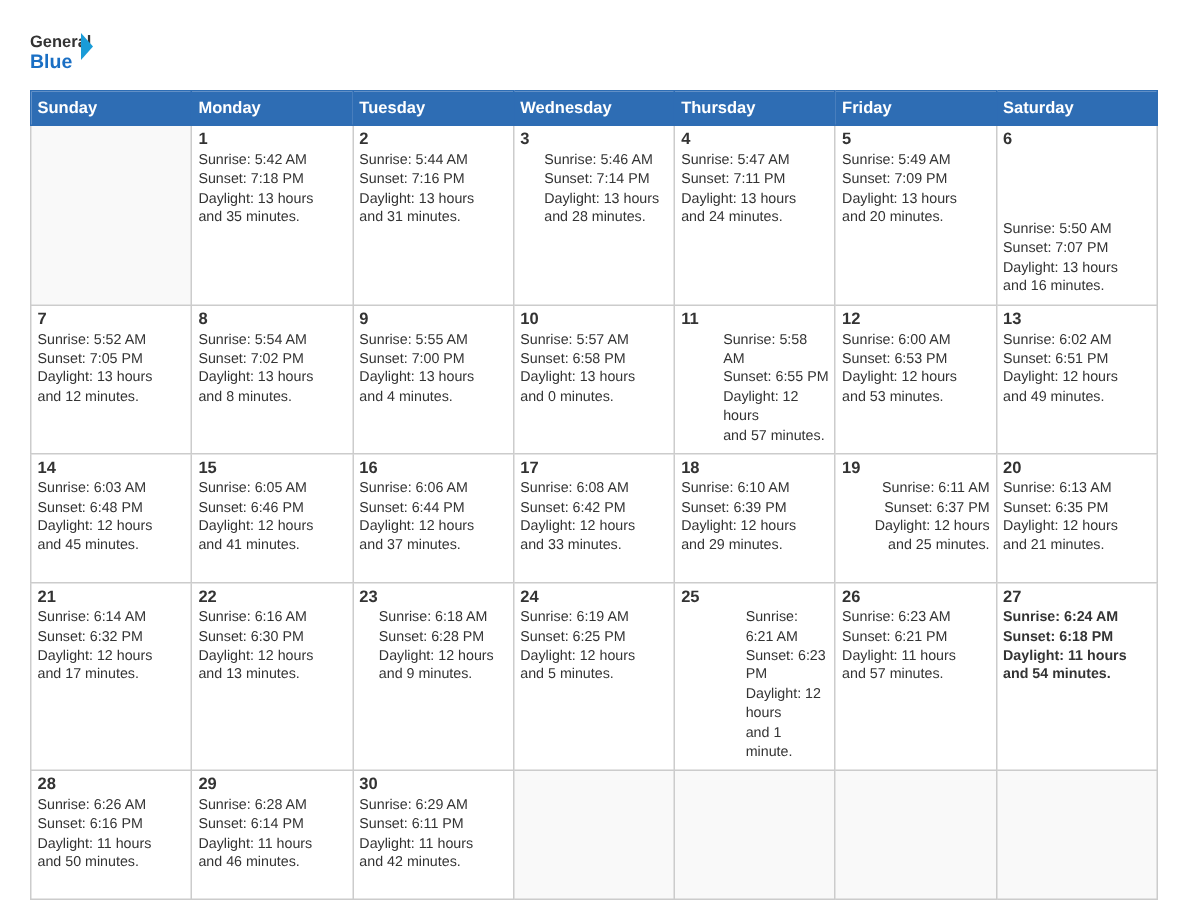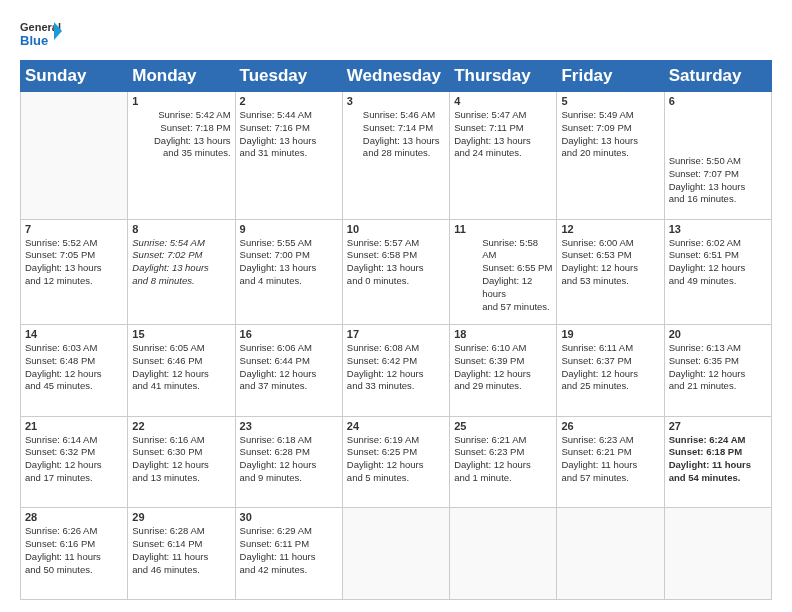--- a/index.html
+++ b/index.html
@@ -44,21 +44,21 @@
     .calendar {
       flex: 1;
       border: 1px solid #ccc;
       border-collapse: collapse;
       width: 100%;
       table-layout: fixed;
     }
     .calendar th {
       background-color: #2e6db4;
       color: #fff;
-      font-size: 17px;
+      font-size: 11px;
       font-weight: bold;
       padding: 5px 4px;
       text-align: left;
       border: 1px solid #2e6db4;
     }
     .calendar td {
       border: 1px solid #ccc;
       vertical-align: top;
       padding: 3px 4px;
       font-size: 10px;
@@ -108,21 +108,21 @@
           <th>Thursday</th>
           <th>Friday</th>
           <th>Saturday</th>
         </tr>
     </thead>
     <tbody id="calendar-body">
     <tr>
           <td class="empty-cell"></td>
           <td>
             <div class="day-num">1</div>
-            <div class="day-info" style="white-space: pre-line; text-align: right;">Sunrise: 5:42 AM
+            <div class="day-info" style="white-space: pre-line;">Sunrise: 5:42 AM
 Sunset: 7:18 PM
 Daylight: 13 hours
 and 35 minutes.</div>
           </td>
           <td>
             <div class="day-num">2</div>
             <div class="day-info" style="white-space: pre-line;">Sunrise: 5:44 AM
 Sunset: 7:16 PM
 Daylight: 13 hours
 and 31 minutes.</div>
@@ -159,21 +159,21 @@
         <tr>
           <td>
             <div class="day-num">7</div>
             <div class="day-info" style="white-space: pre-line;">Sunrise: 5:52 AM
 Sunset: 7:05 PM
 Daylight: 13 hours
 and 12 minutes.</div>
           </td>
           <td>
             <div class="day-num">8</div>
-            <div class="day-info" style="white-space: pre-line; font-style: italic;">Sunrise: 5:54 AM
+            <div class="day-info" style="white-space: pre-line;">Sunrise: 5:54 AM
 Sunset: 7:02 PM
 Daylight: 13 hours
 and 8 minutes.</div>
           </td>
           <td>
             <div class="day-num">9</div>
             <div class="day-info" style="white-space: pre-line;">Sunrise: 5:55 AM
 Sunset: 7:00 PM
 Daylight: 13 hours
 and 4 minutes.</div>
@@ -238,21 +238,21 @@
           </td>
           <td>
             <div class="day-num">18</div>
             <div class="day-info" style="white-space: pre-line;">Sunrise: 6:10 AM
 Sunset: 6:39 PM
 Daylight: 12 hours
 and 29 minutes.</div>
           </td>
           <td>
             <div class="day-num">19</div>
-            <div class="day-info" style="white-space: pre-line;">Sunrise: 6:11 AM
+            <div class="day-info" style="white-space: pre-line; text-align: right;">Sunrise: 6:11 AM
 Sunset: 6:37 PM
 Daylight: 12 hours
 and 25 minutes.</div>
           </td>
           <td>
             <div class="day-num">20</div>
             <div class="day-info" style="white-space: pre-line;">Sunrise: 6:13 AM
 Sunset: 6:35 PM
 Daylight: 12 hours
 and 21 minutes.</div>
@@ -268,35 +268,35 @@
           </td>
           <td>
             <div class="day-num">22</div>
             <div class="day-info" style="white-space: pre-line;">Sunrise: 6:16 AM
 Sunset: 6:30 PM
 Daylight: 12 hours
 and 13 minutes.</div>
           </td>
           <td>
             <div class="day-num">23</div>
-            <div class="day-info" style="white-space: pre-line;">Sunrise: 6:18 AM
+            <div class="day-info" style="white-space: pre-line; margin-left: 13px;">Sunrise: 6:18 AM
 Sunset: 6:28 PM
 Daylight: 12 hours
 and 9 minutes.</div>
           </td>
           <td>
             <div class="day-num">24</div>
             <div class="day-info" style="white-space: pre-line;">Sunrise: 6:19 AM
 Sunset: 6:25 PM
 Daylight: 12 hours
 and 5 minutes.</div>
           </td>
           <td>
             <div class="day-num">25</div>
-            <div class="day-info" style="white-space: pre-line;">Sunrise: 6:21 AM
+            <div class="day-info" style="white-space: pre-line; margin-left: 43px;">Sunrise: 6:21 AM
 Sunset: 6:23 PM
 Daylight: 12 hours
 and 1 minute.</div>
           </td>
           <td>
             <div class="day-num">26</div>
             <div class="day-info" style="white-space: pre-line;">Sunrise: 6:23 AM
 Sunset: 6:21 PM
 Daylight: 11 hours
 and 57 minutes.</div>

